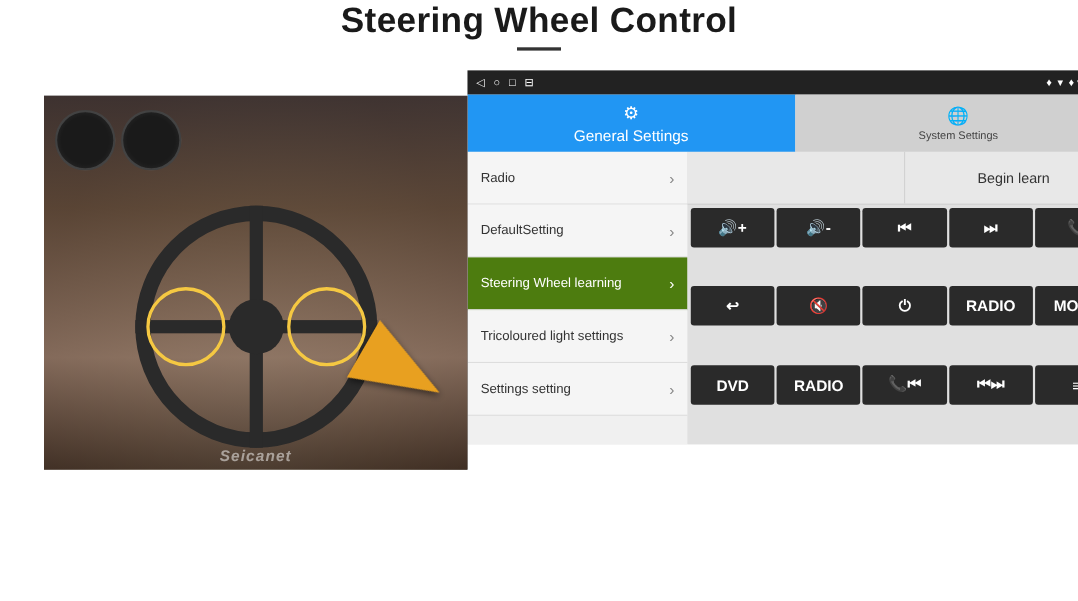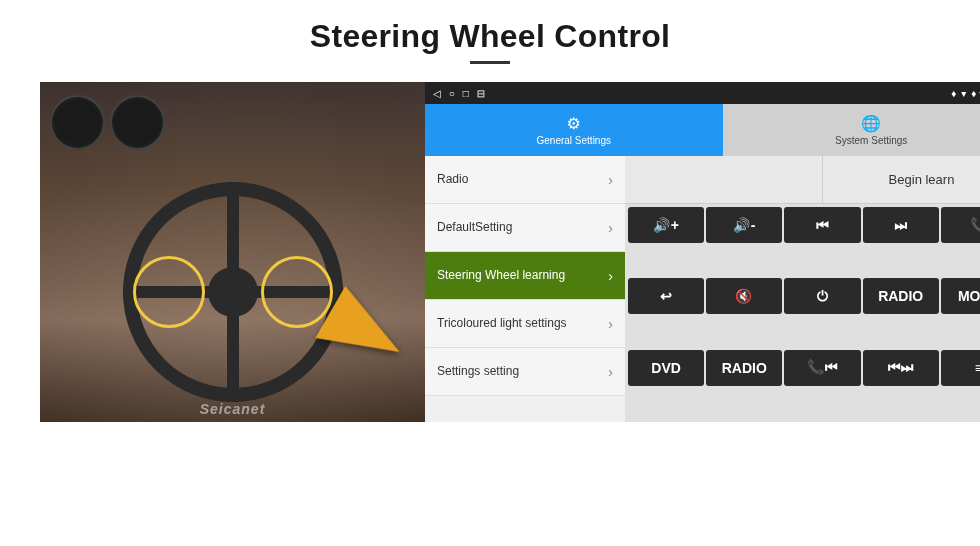--- a/index.html
+++ b/index.html
@@ -10,21 +10,21 @@
       background: #fff;
       overflow: hidden;
     }
 
     .page-container {
       width: 980px;
       height: 546px;
       display: flex;
       flex-direction: column;
       align-items: center;
-      padding: 18px 40px 0;
+      padding: 0 40px 0;
     }
 
     .title-section {
       text-align: center;
       margin-bottom: 8px;
     }
 
     .main-title {
       font-size: 32px;
       font-weight: 900;
@@ -56,20 +56,21 @@
     }
 
     
     .car-image-area {
       width: 385px;
       height: 340px;
       position: relative;
       background: linear-gradient(135deg, #2a2a2a 0%, #444 30%, #888 60%, #333 100%);
       overflow: hidden;
       flex-shrink: 0;
+      margin-top: 23px;
     }
 
     
     .car-bg {
       position: absolute;
       inset: 0;
       background:
         radial-gradient(ellipse at 50% 110%, #c8b89a 0%, #9a8060 40%, #5a4030 80%);
       opacity: 0.8;
     }
@@ -279,21 +280,21 @@
       align-items: center;
       justify-content: center;
       gap: 2px;
     }
 
     .tab-icon {
       font-size: 16px;
     }
 
     .tab-general .tab-icon { color: #fff; }
-    .tab-general .tab-label { color: #fff; font-size: 10px; }
+    .tab-general .tab-label { color: #fff; font-size: 14px; }
     .tab-system .tab-icon { color: #444; }
     .tab-system .tab-label { color: #444; font-size: 10px; }
 
     
     .main-content {
       display: flex;
       flex: 1;
       overflow: hidden;
     }
 

